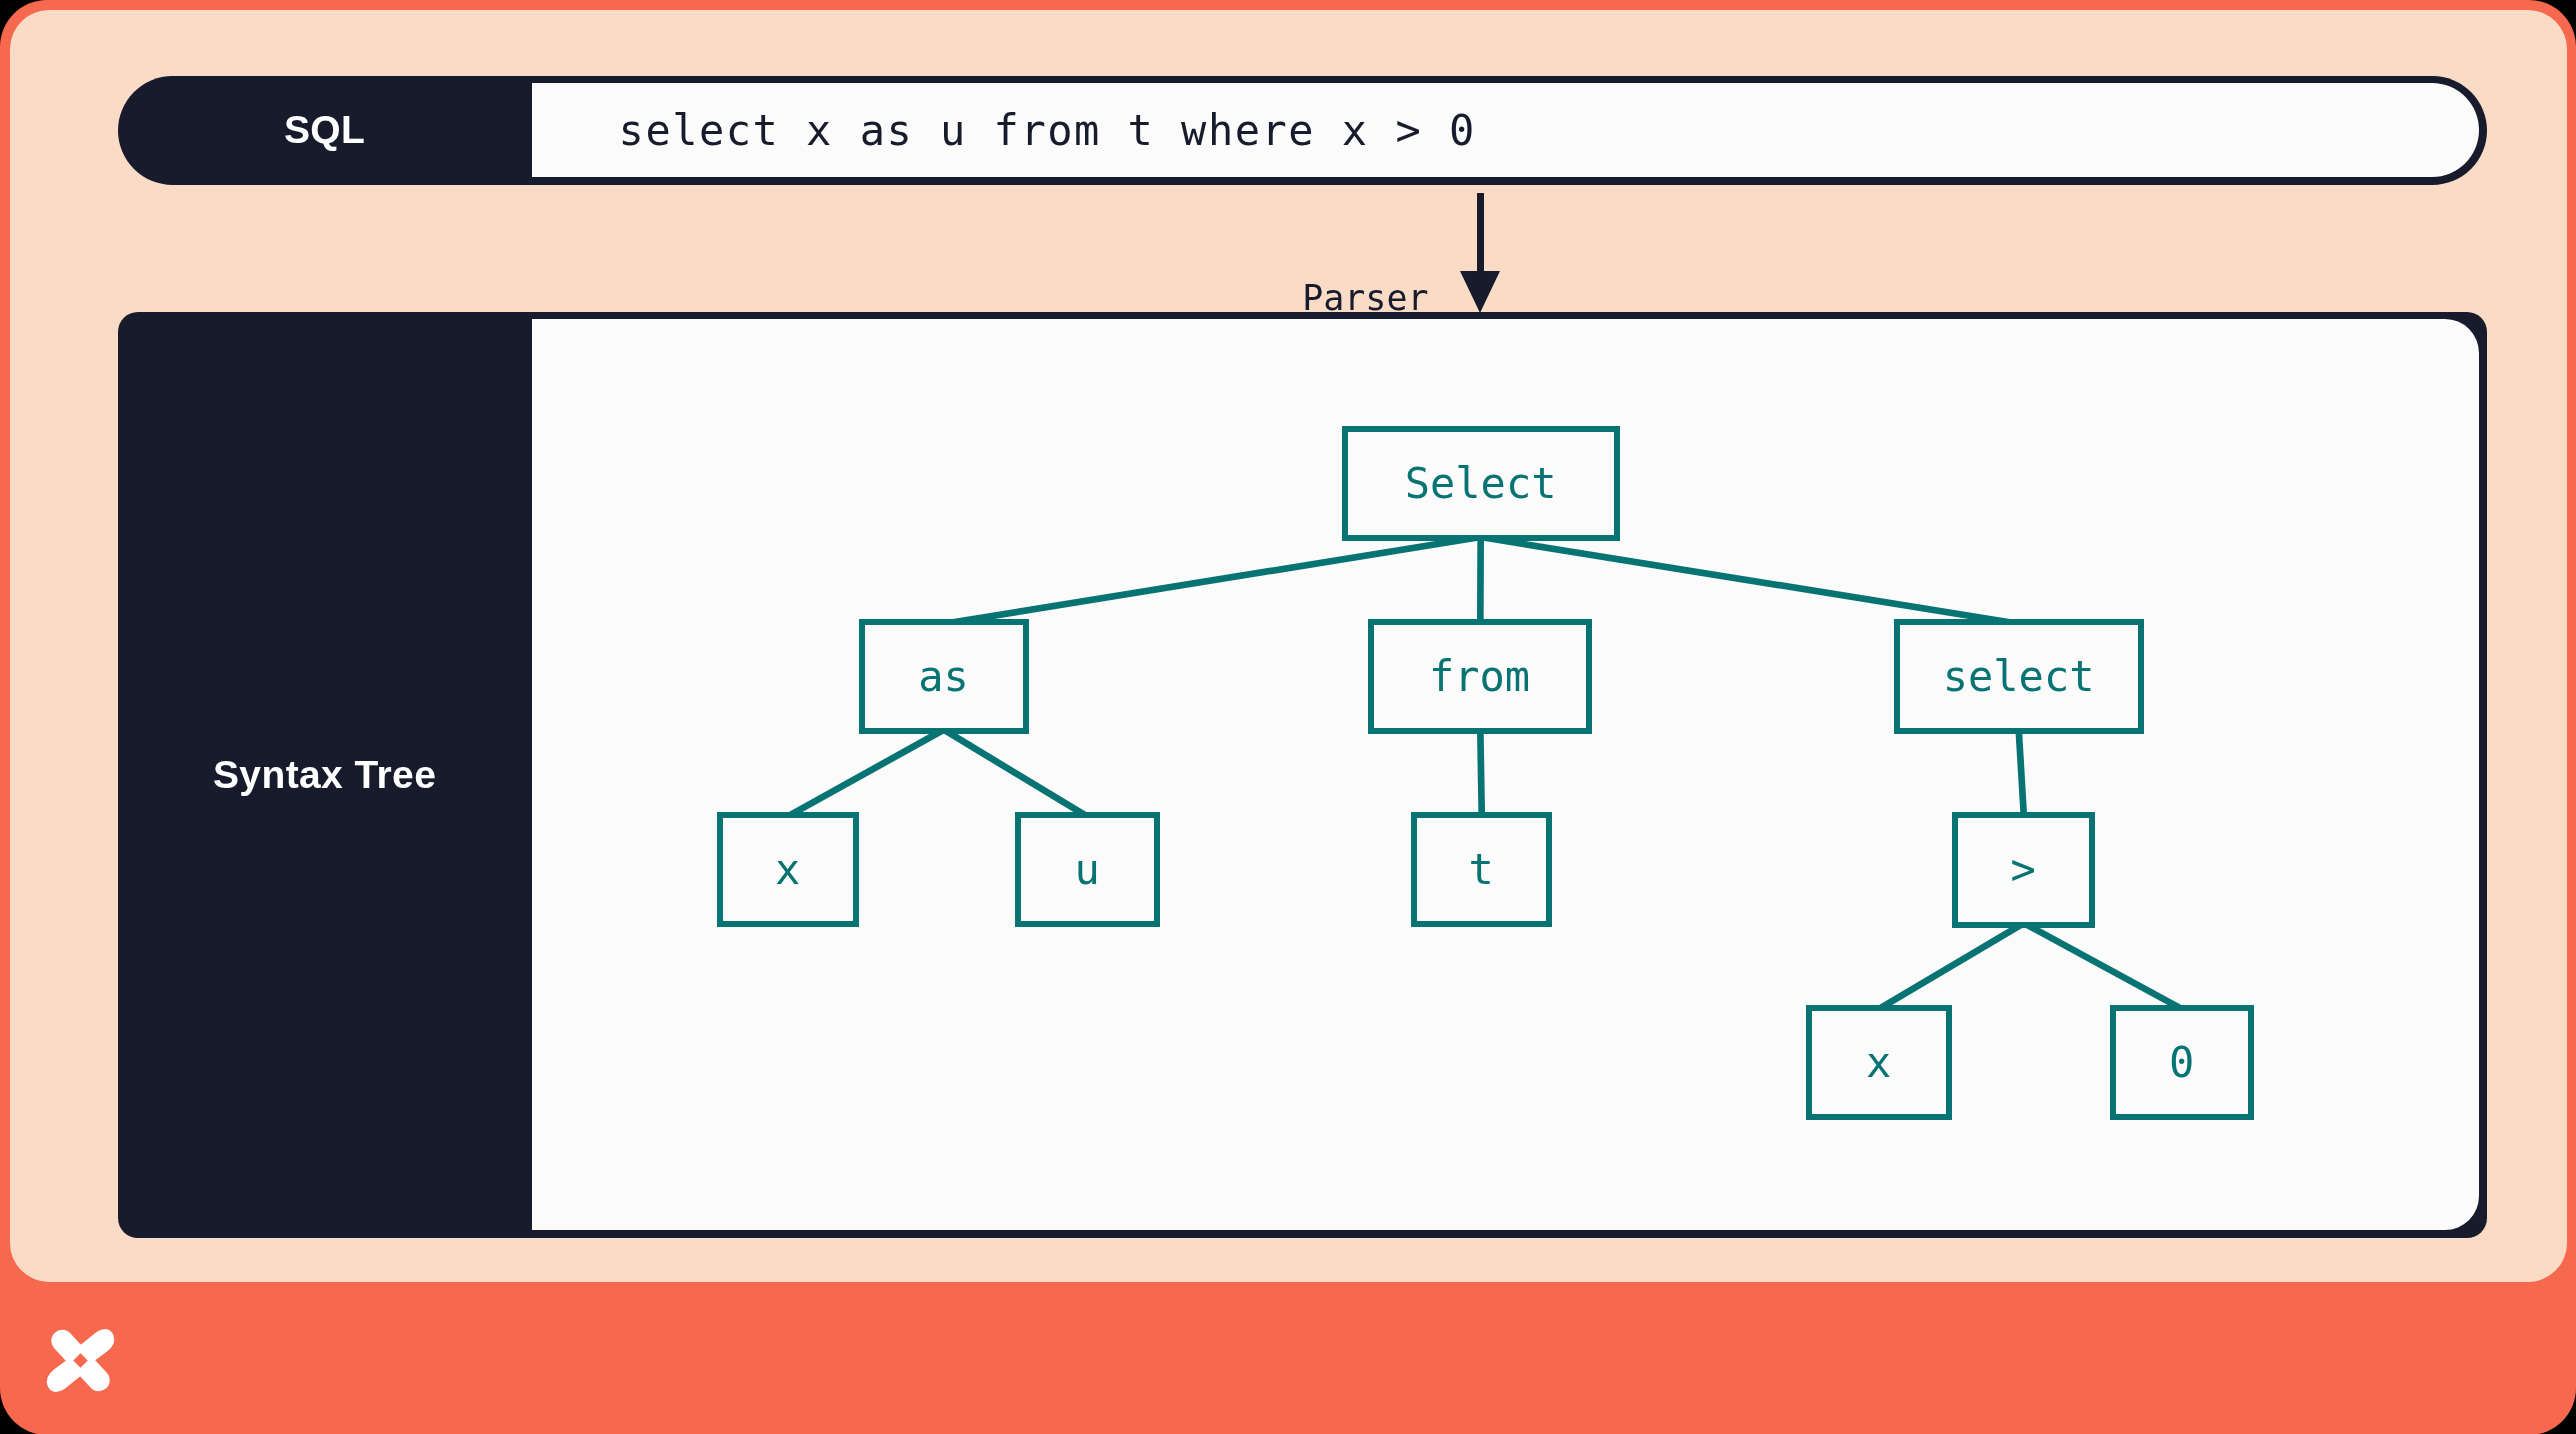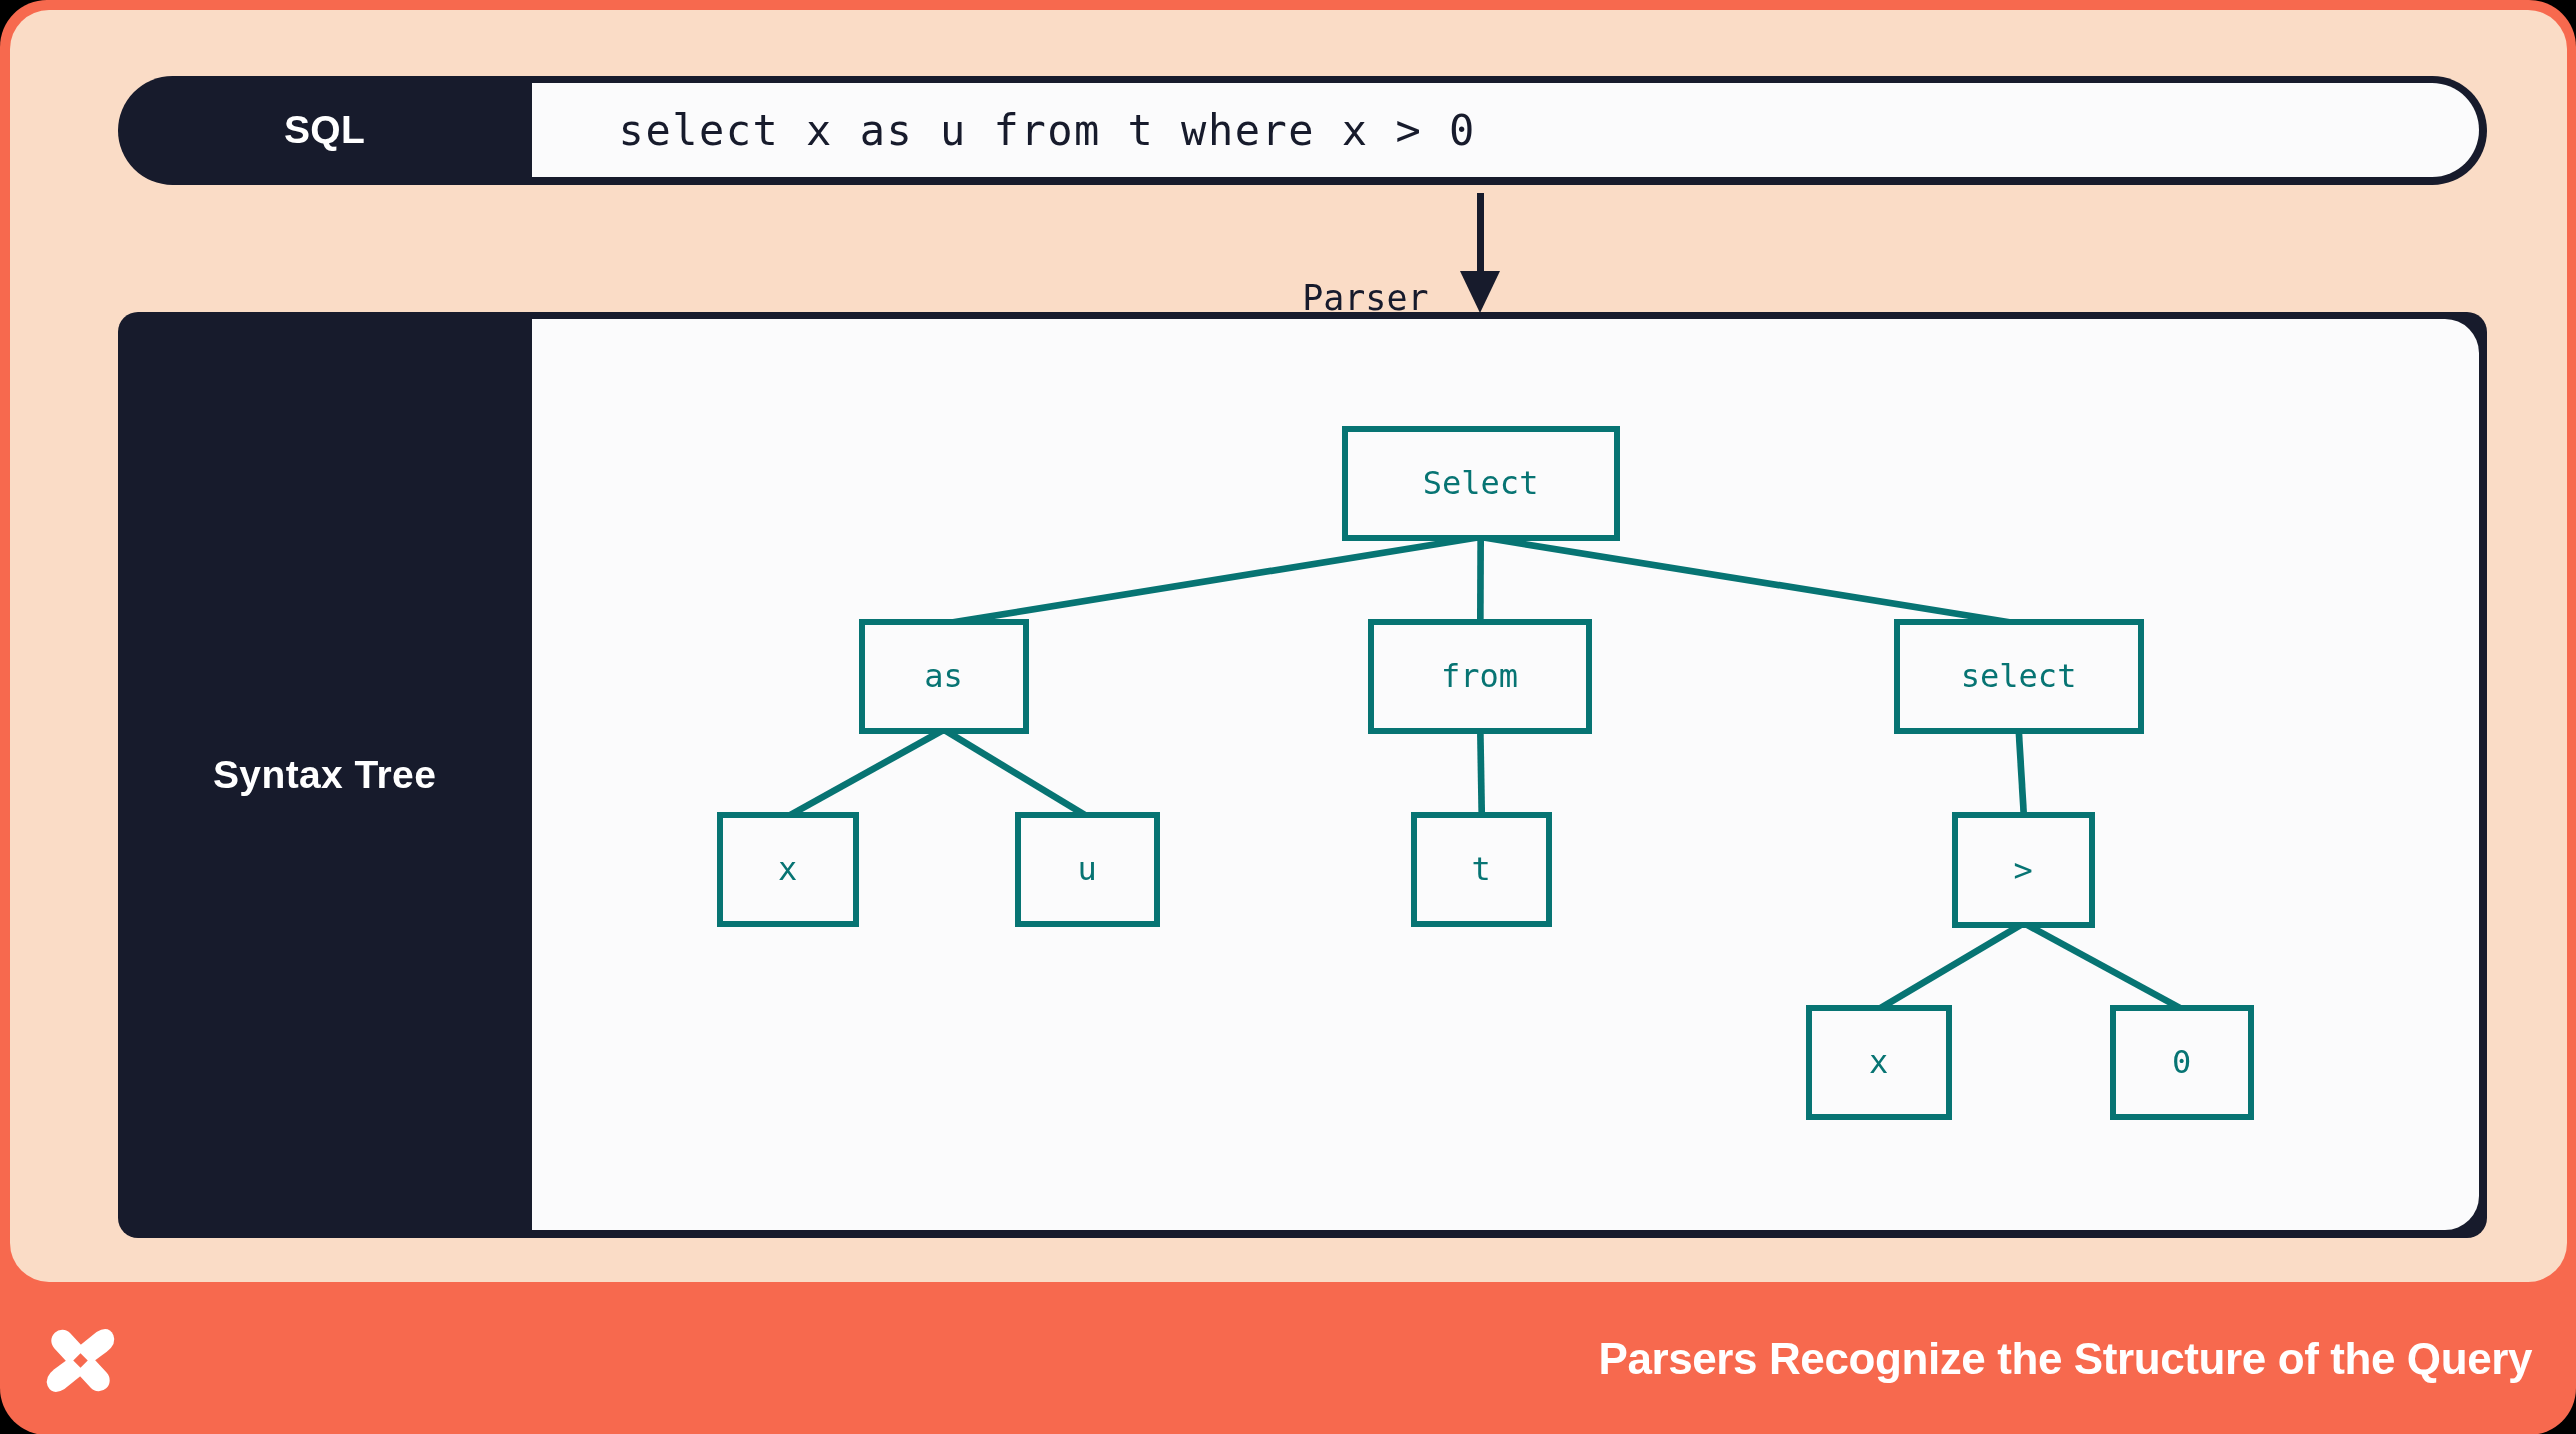--- a/index.html
+++ b/index.html
@@ -49,21 +49,21 @@
   }
   .tree-body{
     position:absolute;left:414px;top:7.4px;right:7.4px;bottom:7.4px;
     background:#FBFBFC;border-radius:0 34px 34px 0;
   }
   #edge-svg{position:absolute;left:0;top:0;pointer-events:none;}
   #nodes-layer{position:absolute;left:0;top:0;width:100%;height:100%;pointer-events:none;}
   .tree-node{
     position:absolute;background:#FBFBFC;border:6.7px solid #077473;box-sizing:border-box;
     display:flex;align-items:center;justify-content:center;
-    font-family:"DejaVu Sans Mono",monospace;font-size:32px;color:#077473;
+    font-family:"DejaVu Sans Mono",monospace;font-size:42px;color:#077473;
   }
   
   .footer{position:absolute;left:0;right:0;top:1282px;bottom:0;}
   .logo{position:absolute;left:44px;top:42px;width:73px;height:73px;}
   .footer-title{
     position:absolute;right:44px;top:0;height:100%;
     display:flex;align-items:center;
     color:#FFFFFF;font-size:44px;font-weight:bold;letter-spacing:-0.4px;
   }
 </style>
@@ -117,18 +117,17 @@
 
     </div>
 
     <div class="footer">
       <svg class="logo" viewBox="0 0 100 100">
         <line x1="25" y1="23" x2="75" y2="77" stroke="#FFFFFF" stroke-width="30" stroke-linecap="round"></line>
         <path d="M30 45 L72 11 Q88 1 95 15 Q100 27 86 38 L56 60 Z" fill="#FFFFFF"></path>
         <path d="M70 55 L28 89 Q12 99 5 85 Q0 73 14 62 L44 40 Z" fill="#FFFFFF"></path>
         <rect x="43" y="43" width="14" height="14" fill="#F7694E" transform="rotate(45 50 50)"></rect>
       </svg>
-      <div class="footer-title">Parsers Recognize the Structure of the Query</div>
     </div>
 
   </div>
 </div>
 
 
 </body></html>

